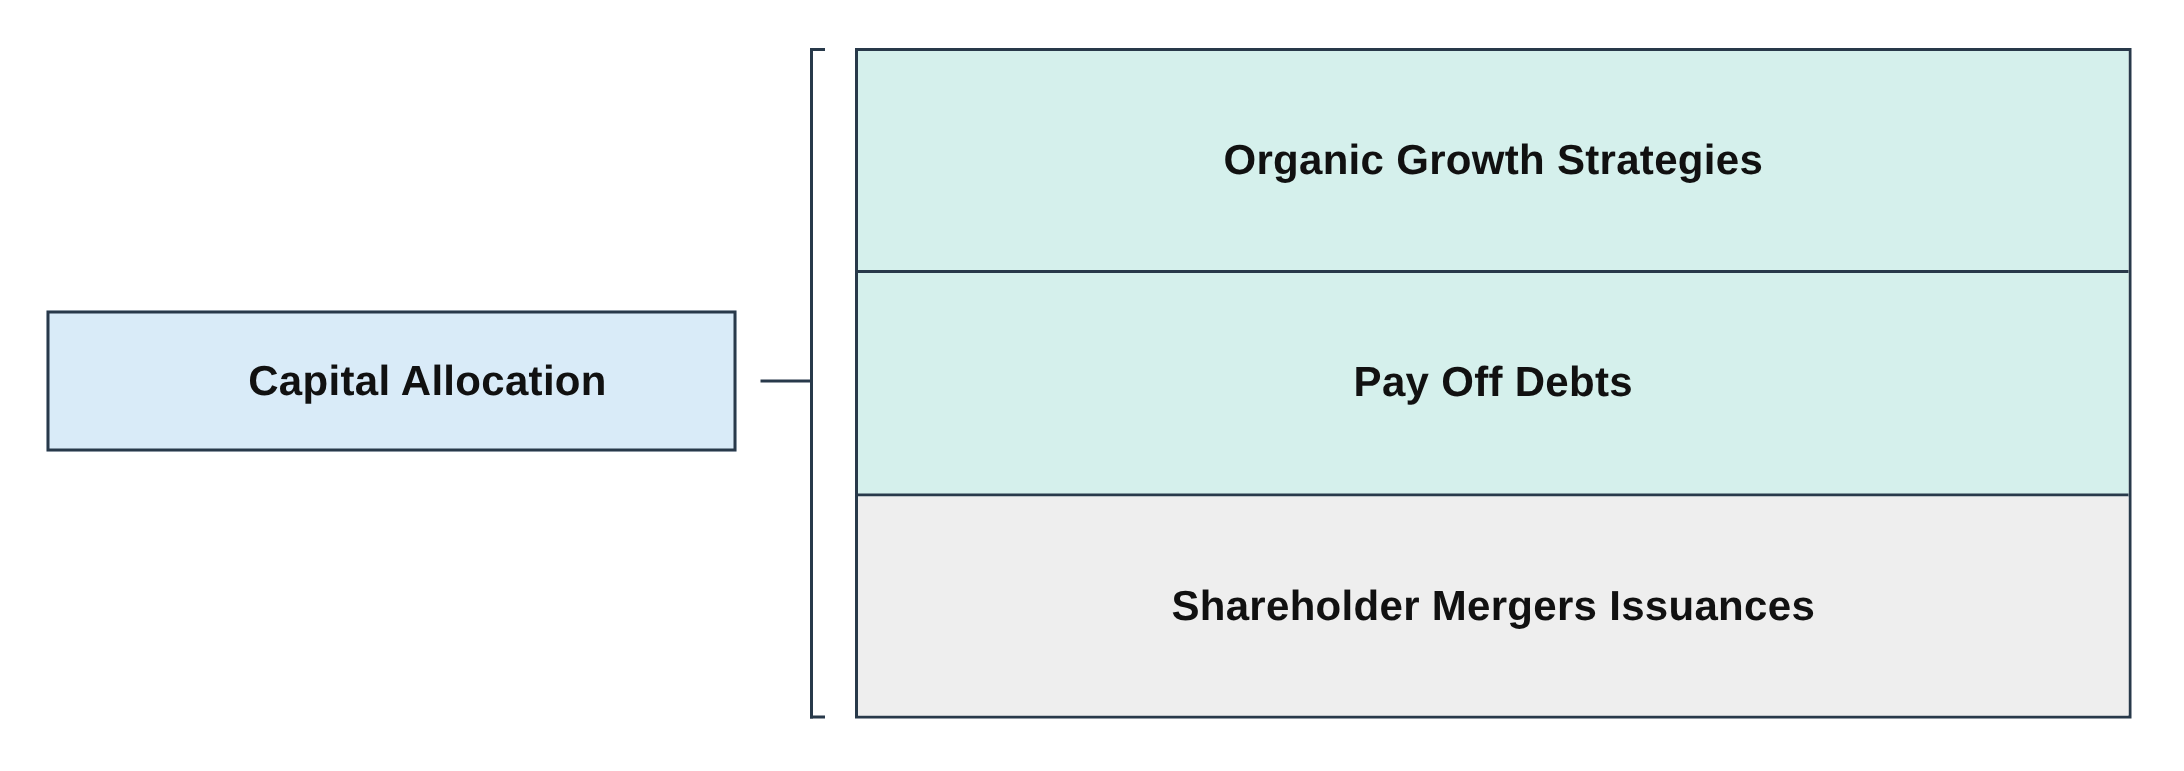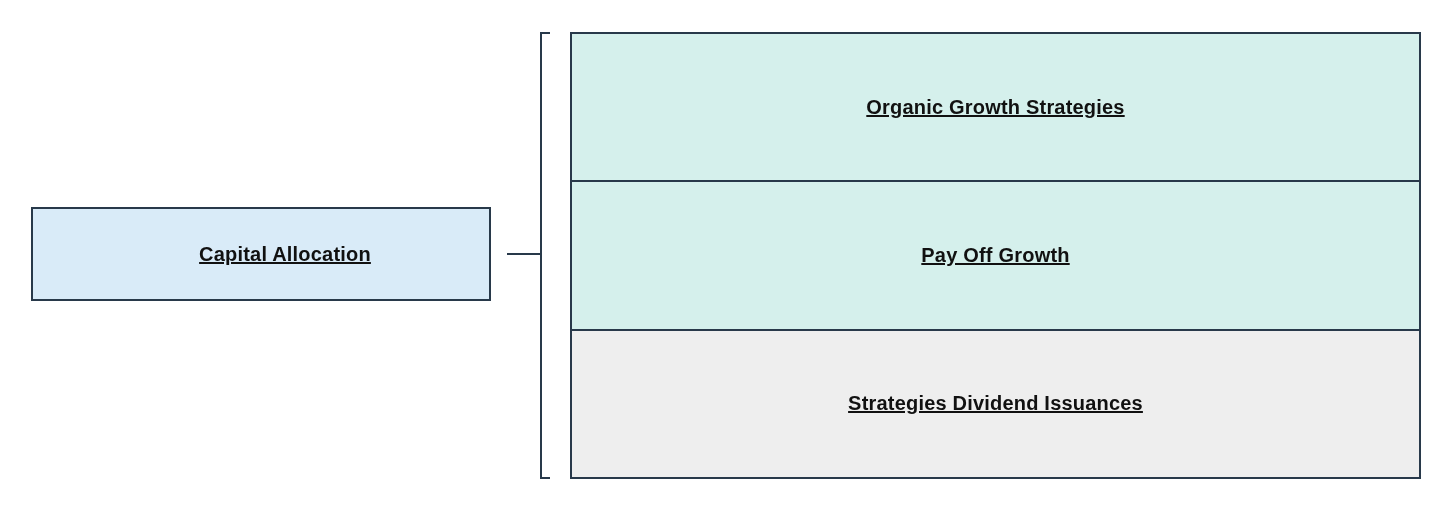--- a/index.html
+++ b/index.html
@@ -25,26 +25,25 @@
     height: 94px;
     box-sizing: border-box;
     background: var(--root_fill, #d9ebf8);
     border: 2px solid var(--border, #28394a);
     display: flex;
     align-items: center;
     justify-content: center;
     padding-left: 48px;
   }
   .node-label {
-    font-size: 20px;
+    font-size: 28px;
     font-weight: 700;
     color: var(--text, #111111);
     letter-spacing: 0.2px;
     white-space: nowrap;
-    text-decoration: underline;
   }
 
   
   .connector-line {
     position: absolute;
     left: 507px;
     top: 253px;
     width: 34px;
     height: 2px;
     background: var(--border, #28394a);
@@ -99,20 +98,20 @@
 
   <div class="connector-line"></div>
 
   <div class="bracket"></div>
 
   <div class="branch-stack">
     <div class="branch-row teal">
       <span class="node-label">Organic Growth Strategies</span>
     </div>
     <div class="branch-row teal">
-      <span class="node-label">Pay Off Growth</span>
+      <span class="node-label">Pay Off Debts</span>
     </div>
     <div class="branch-row gray">
-      <span class="node-label">Strategies Dividend Issuances</span>
+      <span class="node-label">Shareholder Mergers Issuances</span>
     </div>
   </div>
 
 </div>
 
 </body></html>

